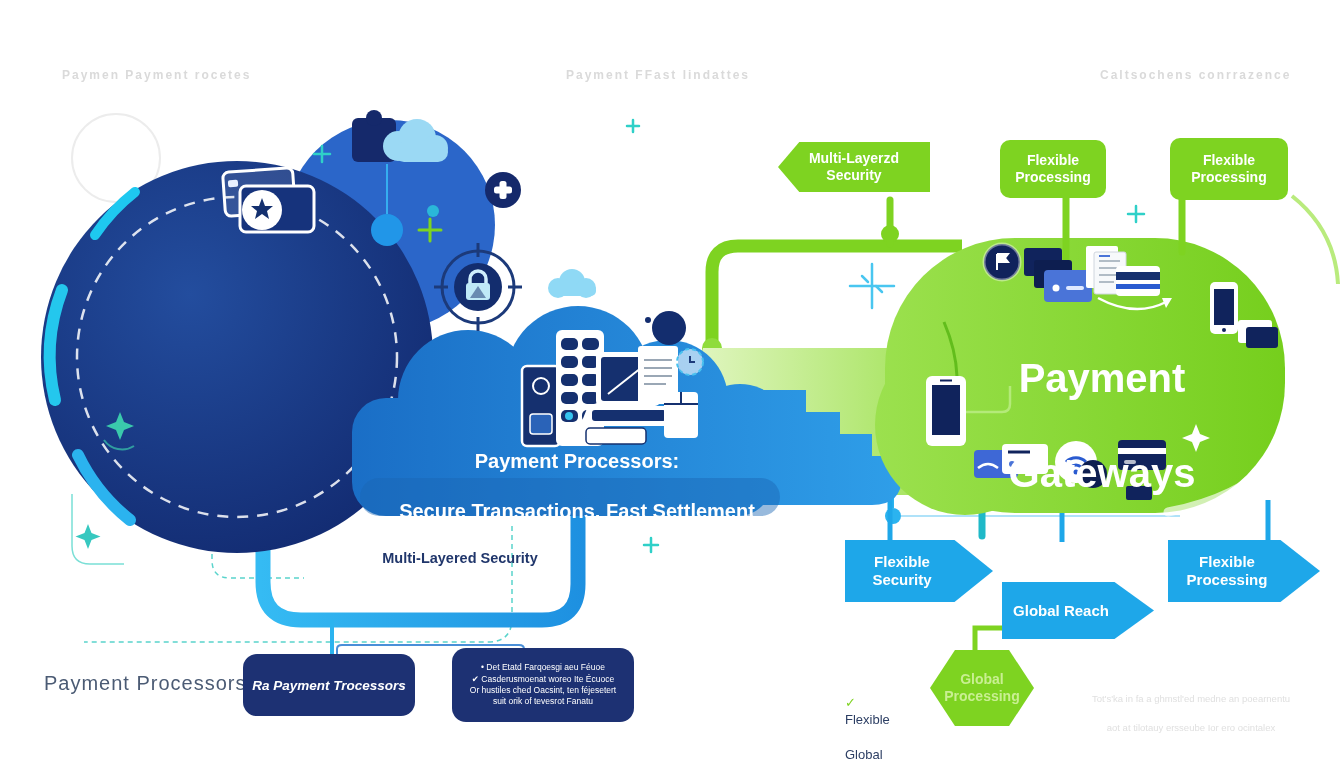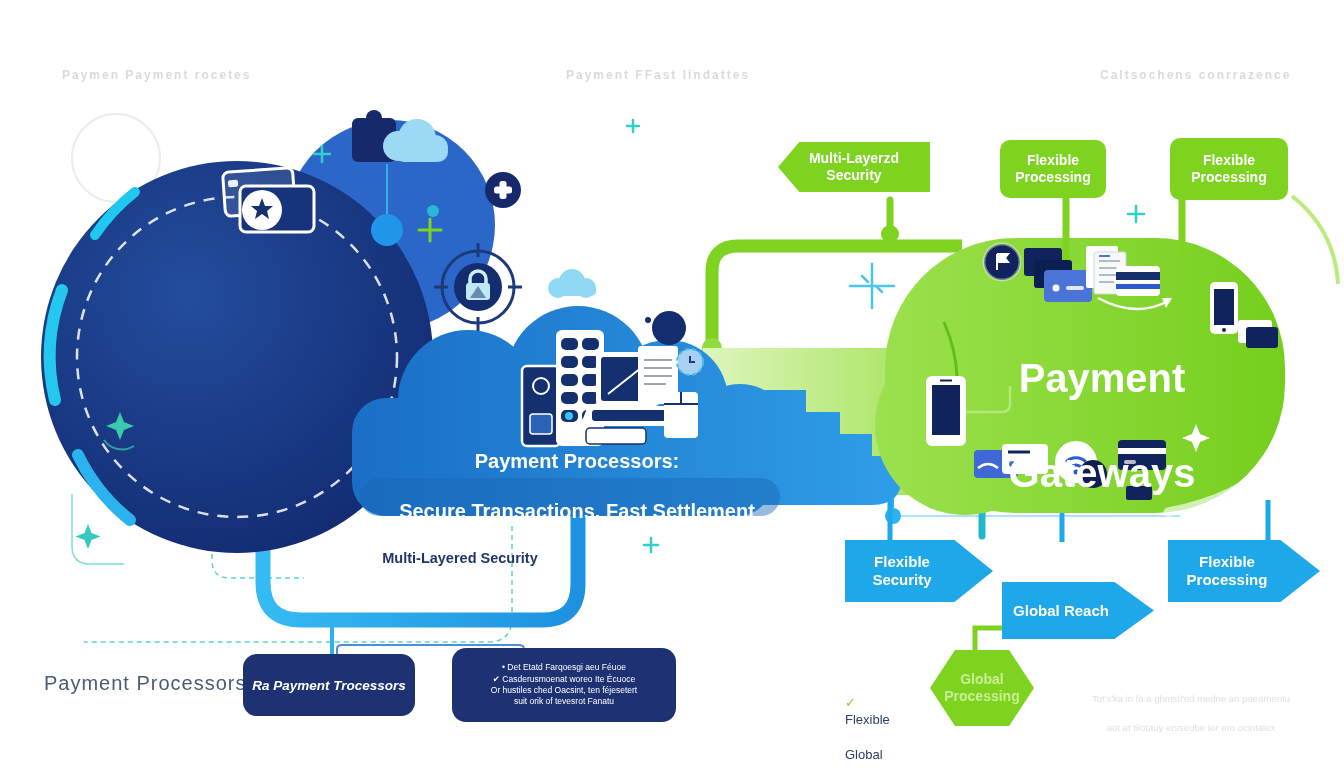--- a/index.html
+++ b/index.html
@@ -20,21 +20,21 @@
   .round-tag{border-radius:10px;}
   .blue-arrow{position:absolute;background:#1ea7e9;color:#fff;font-weight:800;font-size:15px;
               display:flex;align-items:center;justify-content:center;text-align:center;line-height:1.2;
               clip-path:polygon(0 0,74% 0,100% 50%,74% 100%,0 100%);padding-right:34px;box-sizing:border-box;}
   .gateways{left:957px;top:308px;width:290px;text-align:center;color:#fff;font-weight:800;font-size:40px;line-height:1.18;}
   .security-lbl{left:330px;top:550px;width:260px;text-align:center;color:#20366b;font-weight:700;font-size:14.5px;}
   .bl-heading{left:44px;top:672px;color:#4b5b74;font-size:20px;letter-spacing:1px;}
   .navy-box{position:absolute;background:#1d3173;border-radius:14px;color:#fff;
             display:flex;flex-direction:column;align-items:center;justify-content:center;text-align:center;}
   .navy-box.b1{left:243px;top:654px;width:172px;height:62px;font-weight:700;font-size:13.5px;font-style:italic;}
-  .navy-box.b2{left:452px;top:648px;width:224px;height:74px;font-size:8.5px;line-height:1.35;padding:4px;box-sizing:border-box;}
+  .navy-box.b2{left:452px;top:648px;width:182px;height:74px;font-size:8.5px;line-height:1.35;padding:4px;box-sizing:border-box;}
   .check-lbl{left:845px;top:676px;width:120px;color:#2c3e63;font-size:13px;line-height:1.35;}
   .check-lbl .chk{color:#7ed321;font-weight:700;}
   .hexagon{position:absolute;left:930px;top:650px;width:104px;height:76px;background:#7ed321;
            clip-path:polygon(24% 0,76% 0,100% 50%,76% 100%,24% 100%,0 50%);
            display:flex;align-items:center;justify-content:center;text-align:center;
            color:#c9ef92;font-weight:800;font-size:14px;line-height:1.25;}
   .faint-br{left:1056px;top:678px;width:270px;color:#e0e0e0;font-size:9.5px;line-height:1.5;text-align:center;}
 </style>
 </head>
 <body>

